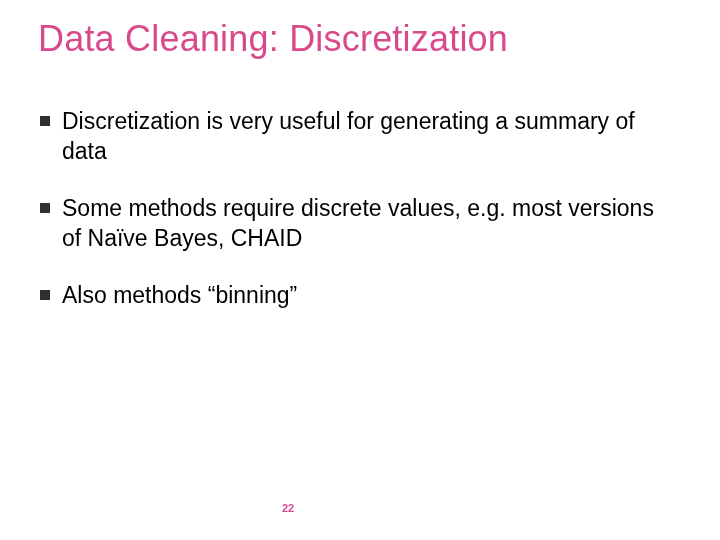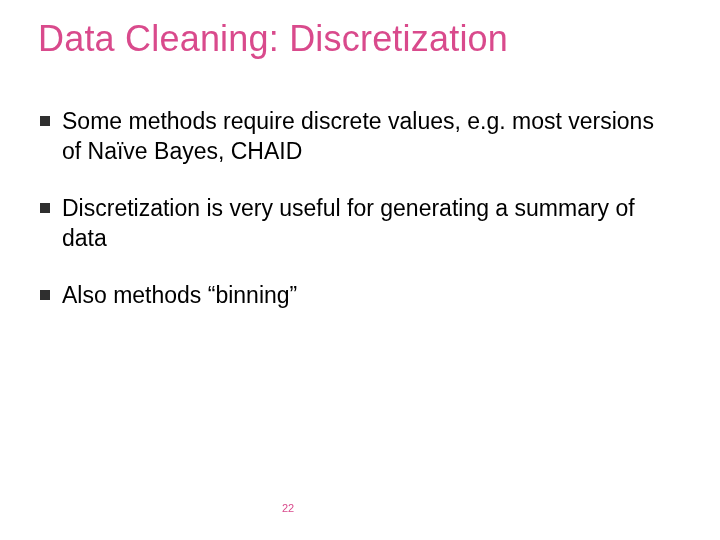--- a/index.html
+++ b/index.html
@@ -47,37 +47,37 @@
     background: #2f2f2f;
   }
   .pagenum {
     position: absolute;
     bottom: 26px;
     left: 0;
     width: 576px;
     text-align: center;
     font-family: Verdana, Geneva, sans-serif;
     font-size: 11px;
-    font-weight: 400;
+    font-weight: 700;
     color: #d94a8c;
   }
 </style>
 </head>
 <body>
 
 <div class="slide">
   <h1 class="title">Data Cleaning: Discretization</h1>
   <ul class="bullets">
     <li>
       <span class="sq"></span>
-      <span>Some methods require discrete values, e.g. most versions of Naïve Bayes, CHAID</span>
+      <span>Discretization is very useful for generating a summary of data</span>
     </li>
     <li>
       <span class="sq"></span>
-      <span>Discretization is very useful for generating a summary of data</span>
+      <span>Some methods require discrete values, e.g. most versions of Naïve Bayes, CHAID</span>
     </li>
     <li>
       <span class="sq"></span>
       <span>Also methods “binning”</span>
     </li>
   </ul>
   <div class="pagenum">22</div>
 </div>
 
 </body></html>

